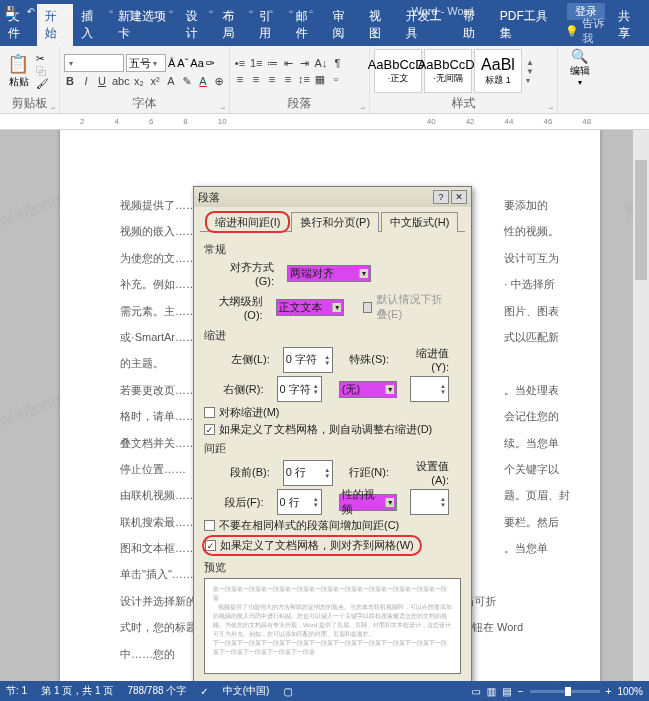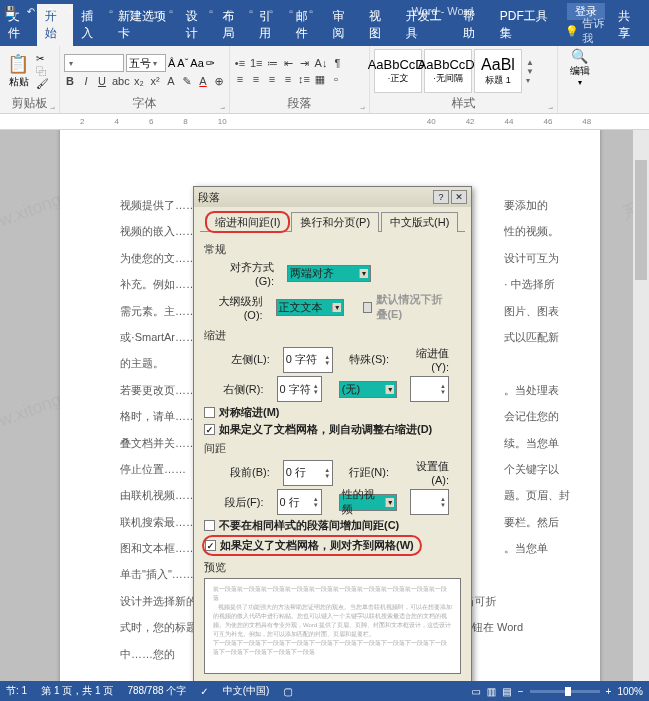--- a/index.html
+++ b/index.html
@@ -64,25 +64,25 @@
 .dlg-title .spacer { flex: 1; }
 .dlg-title .btn { width: 16px; height: 14px; border: 1px solid #888; background: #ddd; font-size: 9px; display: inline-flex; align-items: center; justify-content: center; margin-left: 2px; }
 .dlg-tabs { display: flex; padding: 4px 6px 0; gap: 2px; }
 .dlg-tab { border: 1px solid #919191; border-bottom: none; padding: 2px 8px; background: #ece9d8; font-size: 11px; position: relative; top: 1px; }
 .dlg-tab.active { background: #ece9d8; z-index: 2; }
 .dlg-tab.hl { outline: 2px solid #d33; outline-offset: -1px; border-radius: 8px; margin-left: 6px; }
 .dlg-body { border-top: 1px solid #919191; margin: 0 6px; padding: 6px 4px 4px; }
 .section-title { margin: 4px 0 3px; font-size: 11px; color: #333; }
 .field-row { display: flex; align-items: center; gap: 13px; margin: 3px 12px; }
 .field-row .lbl { width: 58px; text-align: right; }
-.d-combo { border: 1px solid #7a7a7a; background: #14b8a6; height: 17px; display: inline-flex; align-items: center; padding: 0 2px; }
+.d-combo { border: 1px solid #7a7a7a; background: #d946ef; height: 17px; display: inline-flex; align-items: center; padding: 0 2px; }
 .d-combo .arr { margin-left: auto; font-size: 8px; background: #dcd9c8; border-left: 1px solid #aaa; padding: 0 2px; }
 .spin { border: 1px solid #7a7a7a; background: #fff; height: 17px; width: 54px; display: inline-flex; align-items: center; padding: 12px 2px; }
 .spin .arr { margin-left: auto; display: flex; flex-direction: column; font-size: 6px; line-height: 6px; color: #555; }
-.chk { display: flex; align-items: center; gap: 4px; margin: 2px 0; font-weight: bold; }
+.chk { display: flex; align-items: center; gap: 4px; margin: 2px 0; }
 .chk .box { width: 11px; height: 11px; border: 1px solid #7a7a7a; background: #fff; display: inline-flex; align-items: center; justify-content: center; font-size: 9px; color: #222; }
 .chk.hl { outline: 2px solid #d33; border-radius: 9px; padding: 1px 6px 1px 1px; display: inline-flex; }
 .preview-box { border: 1px solid #7a7a7a; background: #fff; height: 96px; margin: 2px 0; padding: 6px 8px; font-size: 6px; color: #aaa; line-height: 1.5; overflow: hidden; }
 .dlg-buttons { display: flex; gap: 6px; padding: 6px; justify-content: flex-end; }
 .dlg-buttons .spacer { flex: 1; }
 .dlg-btn { border: 1px solid #7a7a7a; background: #efefef; padding: 2px 12px; font-size: 11px; min-width: 52px; text-align: center; }
 </style>
 </head>
 <body>
 

